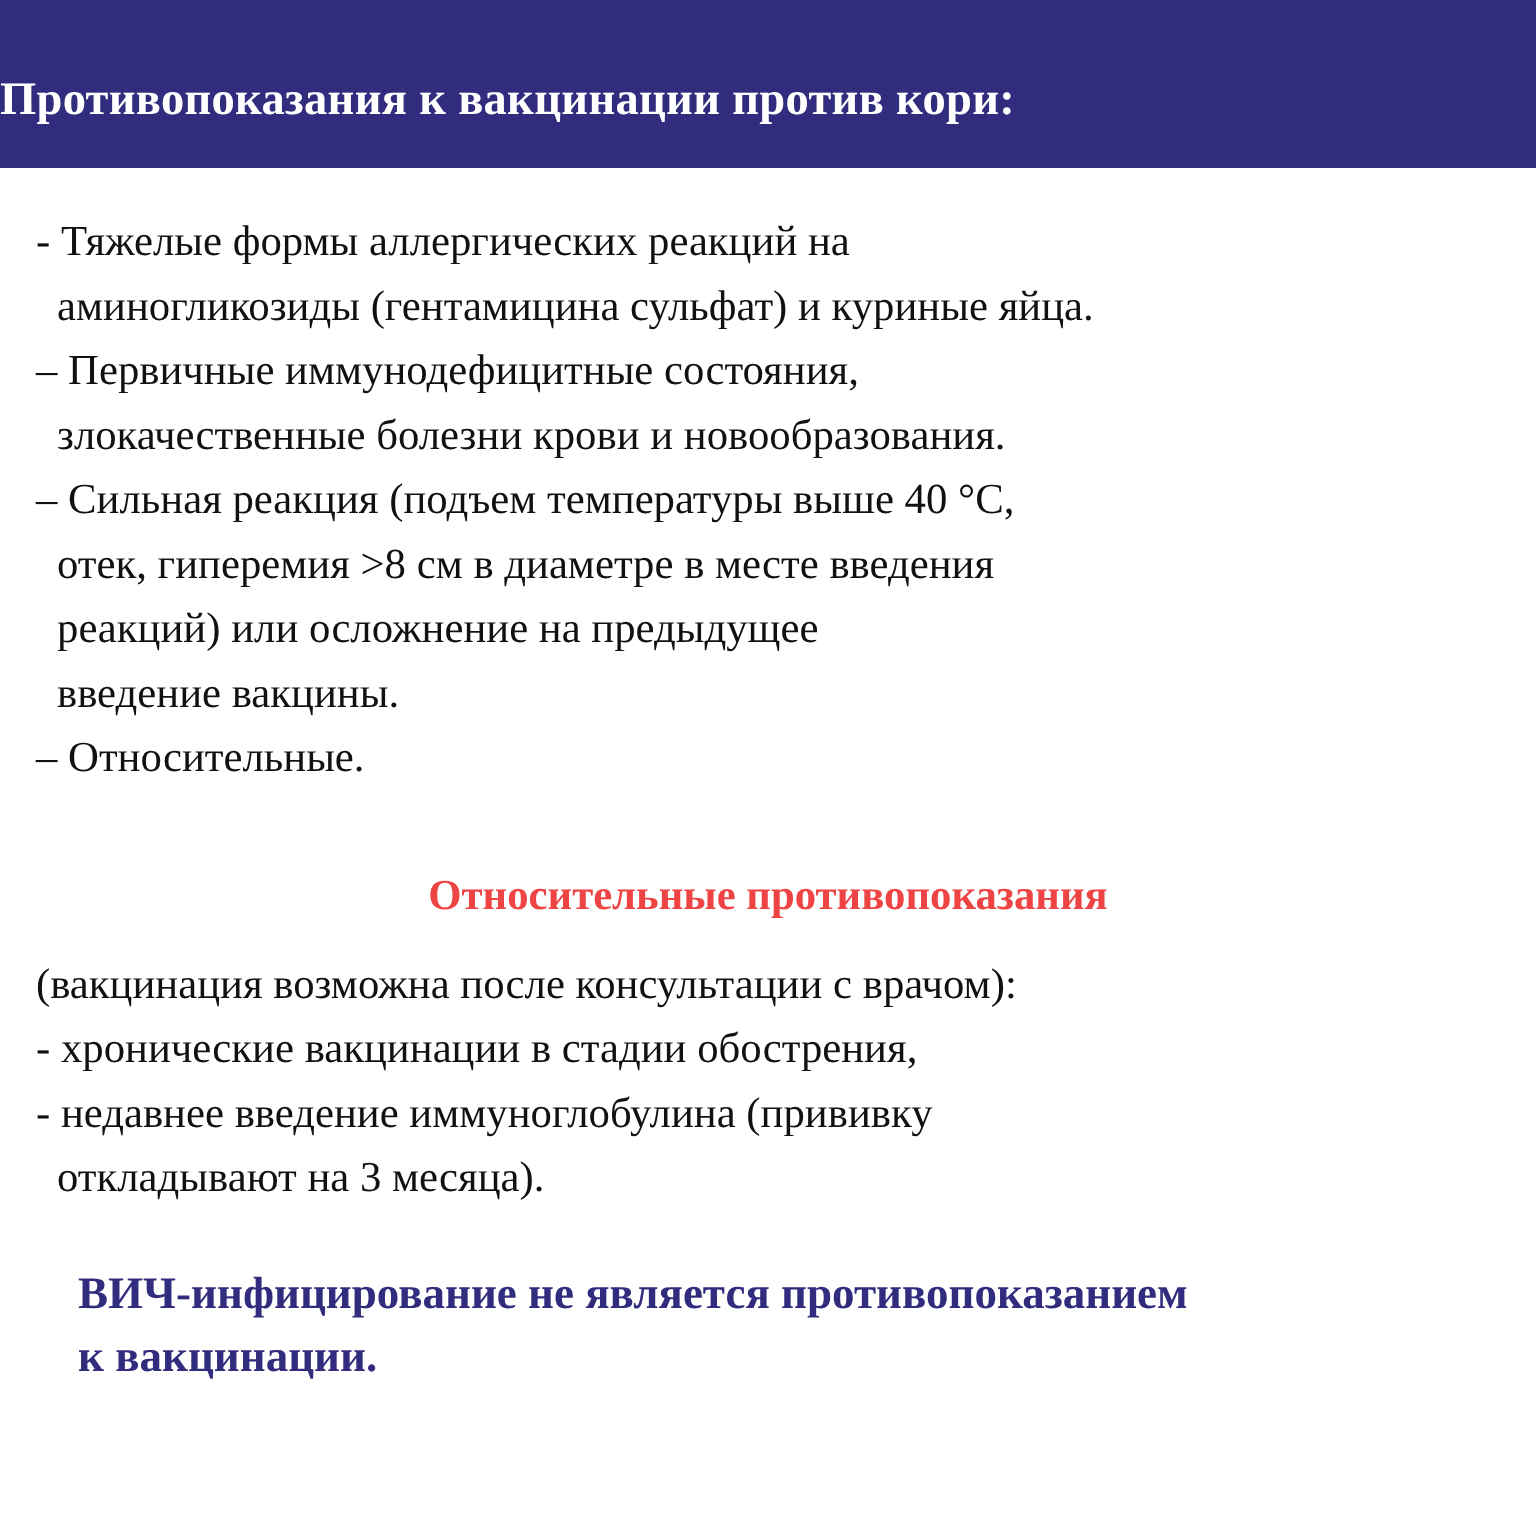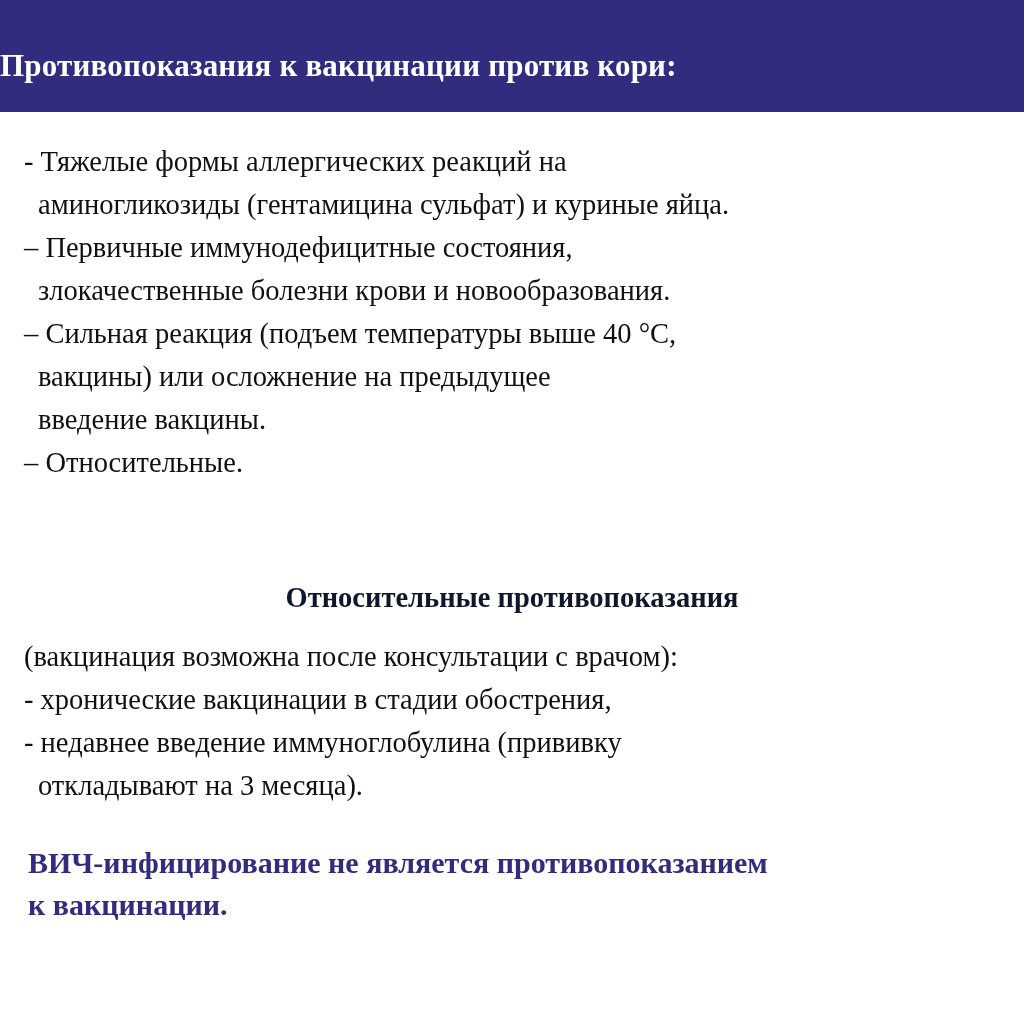--- a/index.html
+++ b/index.html
@@ -65,60 +65,62 @@
   }
   .rel-heading {
     position: absolute;
     top: 470px;
     left: 0;
     width: 1024px;
     text-align: center;
     font-family: "Liberation Serif", serif;
     font-weight: bold;
     font-size: 28.5px;
-    color: #0f172a;
+    color: #ef4444;
   }
   .rel-block {
     position: absolute;
     top: 523px;
     left: 24px;
     width: 990px;
   }
   .hiv-block {
     position: absolute;
     top: 730px;
     left: 28px;
     width: 990px;
   }
   .hiv-line {
     font-family: "Liberation Serif", serif;
     font-weight: bold;
     font-size: 30px;
     line-height: 42px;
     color: #312c7e;
     white-space: pre;
+    margin-left: 24px;
   }
 </style>
 </head>
 <body>
 
 <div class="slide">
 
   <div class="header-bar"></div>
   <div class="header-title">Противопоказания к вакцинации против кори:</div>
 
   <div class="body-area">
 
     <div class="abs-list">
       <div class="line">- Тяжелые формы аллергических реакций на</div>
       <div class="line indent-1">аминогликозиды (гентамицина сульфат) и куриные яйца.</div>
       <div class="line">– Первичные иммунодефицитные состояния,</div>
       <div class="line indent-1">злокачественные болезни крови и новообразования.</div>
       <div class="line">– Сильная реакция (подъем температуры выше 40 °С,</div>
-      <div class="line indent-1">вакцины) или осложнение на предыдущее</div>
+      <div class="line indent-1">отек, гиперемия &gt;8 см в диаметре в месте введения</div>
+      <div class="line indent-1">реакций) или осложнение на предыдущее</div>
       <div class="line indent-1">введение вакцины.</div>
       <div class="line">– Относительные.</div>
     </div>
 
     <div class="rel-heading">Относительные противопоказания</div>
 
     <div class="rel-block">
       <div class="line">(вакцинация возможна после консультации с врачом):</div>
       <div class="line">- хронические вакцинации в стадии обострения,</div>
       <div class="line">- недавнее введение иммуноглобулина (прививку</div>

